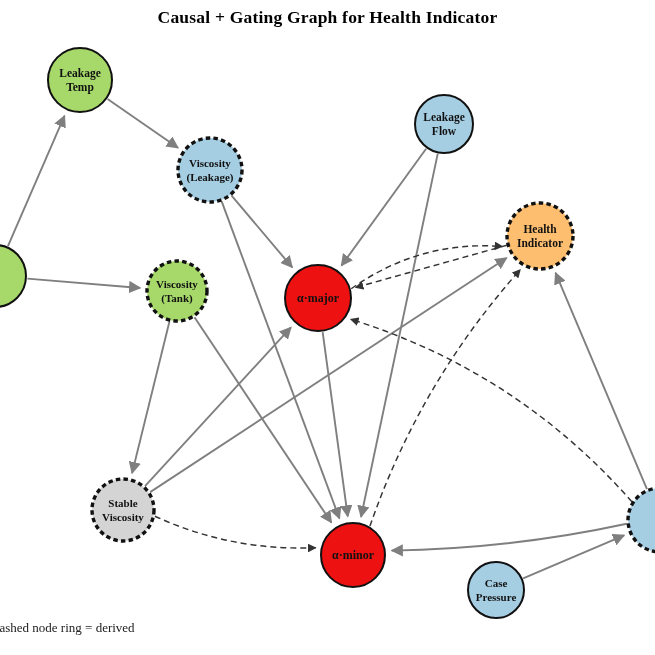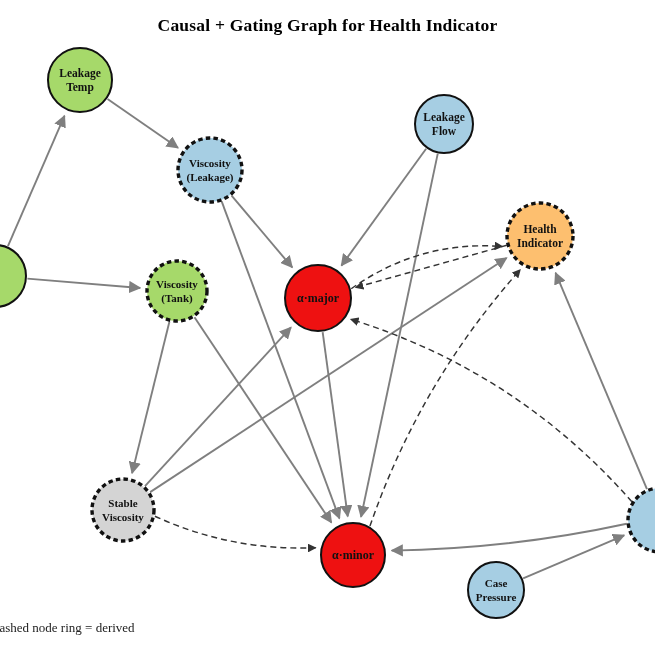--- a/index.html
+++ b/index.html
@@ -1,19 +1,19 @@
 <!DOCTYPE html>
 <html><head>
 <meta charset="utf-8">
 <style>
   html,body{margin:0;padding:0;background:#ffffff;}
   body{width:655px;height:655px;overflow:hidden;font-family:"Liberation Serif",serif;}
   #stage{position:relative;width:655px;height:655px;background:#fff;}
   #title{
-    position:absolute;left:0;top:8px;width:655px;height:34px;
+    position:absolute;left:0;top:0;width:655px;height:34px;
     display:flex;align-items:center;justify-content:center;
     font-family:"Liberation Serif",serif;font-weight:bold;font-size:17.5px;color:#000;
     letter-spacing:.2px;
   }
   #caption{
     position:absolute;left:-7px;top:620px;width:300px;
     font-family:"Liberation Serif",serif;font-size:13px;color:#222;white-space:nowrap;
   }
   svg#graph{position:absolute;left:0;top:0;width:655px;height:655px;}
   .node-label{

